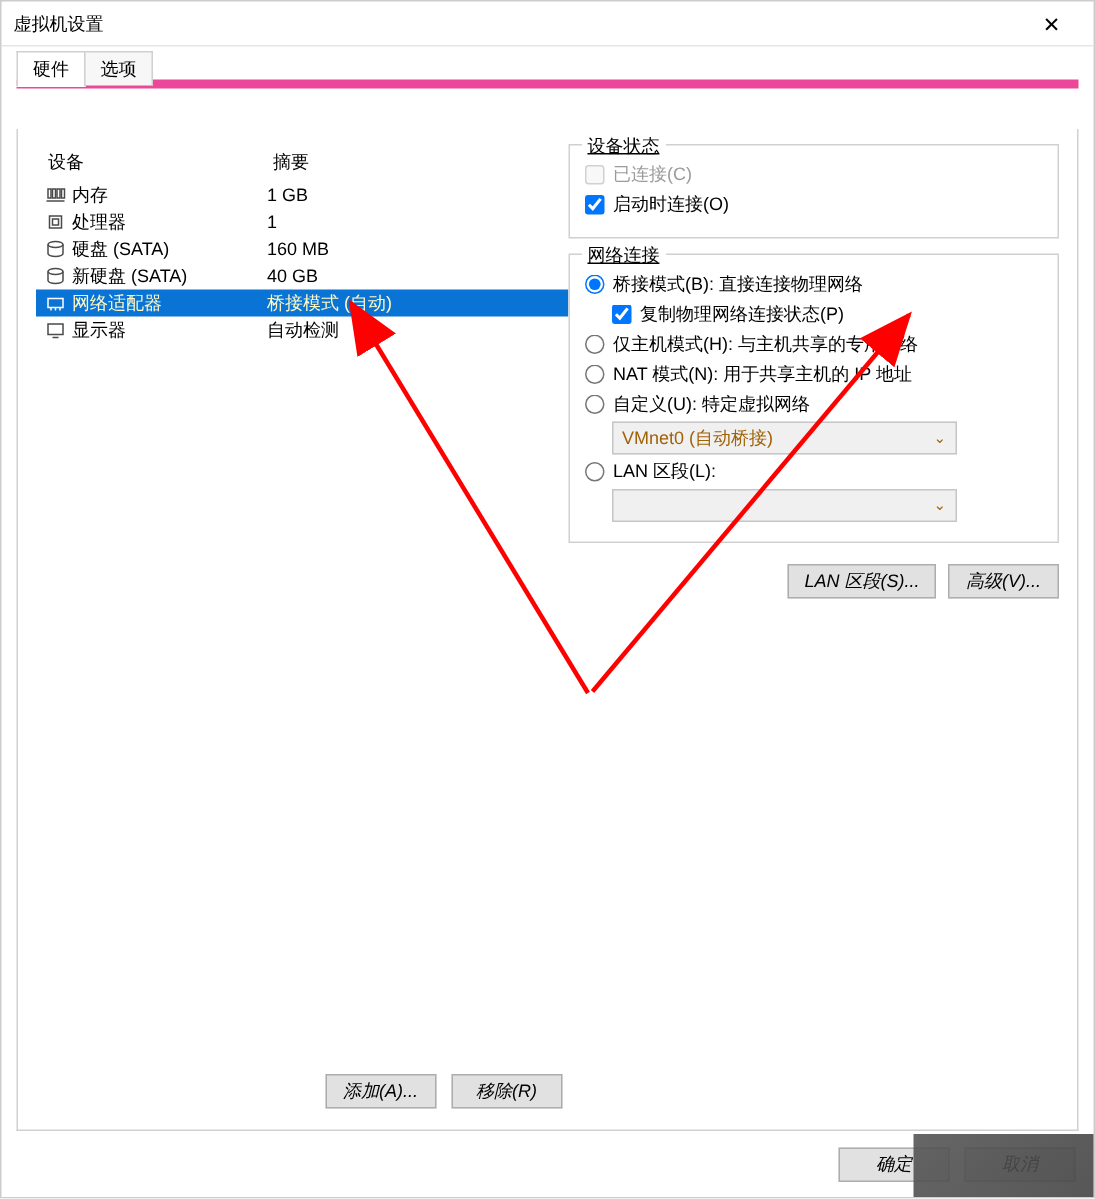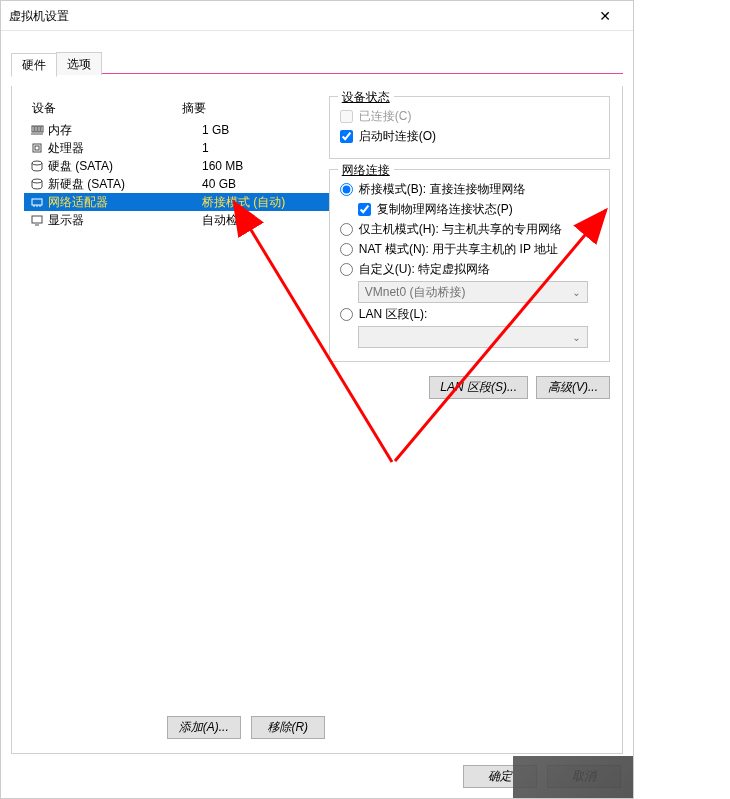--- a/index.html
+++ b/index.html
@@ -1,63 +1,63 @@
 <!DOCTYPE html>
 <html><head>
 <meta charset="utf-8">
 <style>
   * { box-sizing: border-box; }
   html, body { margin:0; padding:0; font-family:"Microsoft YaHei","Segoe UI",Tahoma,sans-serif; font-size:12px; color:#000; background:#fff; }
-  .window { width:634px; height:799px; border:1px solid #ccc; position:relative; background:#fff; }
+  .window { width:730px; height:799px; border:1px solid #ccc; position:relative; background:#fff; }
   .titlebar { height:30px; line-height:30px; padding:0 8px; border-bottom:1px solid #e6e6e6; display:flex; justify-content:space-between; align-items:center; }
   .titlebar .title { font-size:12px; }
   .close-x { width:40px; text-align:center; font-size:14px; cursor:default;}
   .dialog-body { position:absolute; top:30px; bottom:0; left:0; right:0; padding:6px 10px 10px 10px; }
 
   
-  .tabbar { height:22px; display:flex; align-items:flex-start; border-bottom:1px solid #ec4899;margin-top:15px; }
+  .tabbar { height:22px; display:flex; align-items:center; border-bottom:6px solid #ec4899; }
   .tab { padding:3px 10px 2px 10px; border:1px solid #d0d0d0; border-bottom:none; background:#f7f7f7; margin-right:-1px; position:relative; top:1px; }
   .tab.active { background:#fff; border-bottom:1px solid #fff; z-index:2;}
   .tab.inactive { top:0px; }
 
   .pane { border:1px solid #d0d0d0; border-top:none; position:absolute; top:55px; left:10px; right:10px; bottom:44px; padding:10px 12px 12px 12px; }
 
   .columns { display:flex; height:100%; }
   .left { flex:1 1 52%; display:flex; flex-direction:column; }
   .right { flex:1 1 48%; display:flex; flex-direction:column; }
 
   
   .header-row { display:flex; padding:4px 0 4px 8px;  }
   .header-row .h1 { width:150px; }
   .header-row .h2 { flex:1; }
   .device-list { flex:1; overflow:auto; }
   .row { display:flex; align-items:center; height:18px; padding:0 0 0 4px; }
-  .row.selected { background:#0a73d6; color:#fde047; }
+  .row.selected { background:#0a73d6; color:#fef9c3; }
   .row .icon { width:18px; height:16px; display:flex; align-items:center; justify-content:center;}
   .row .name { width:132px; padding-left:2px; white-space:nowrap;}
-  .row .sum  { flex:1; white-space:nowrap;margin-left:24px;}
+  .row .sum  { flex:1; white-space:nowrap;}
   .row.selected svg { stroke:#fff; fill:#fff; }
   svg { stroke:#4a4a4a; stroke-width:1; fill:none; }
 
   
   .btn { min-width:74px; height:23px; padding:0 10px; border:1px solid #adadad; background:#e1e1e1; font-family:inherit; font-size:12px;font-style:italic; }
   .left-buttons { display:flex; justify-content:flex-end; gap:10px; padding:6px 4px 2px 4px; }
 
   .dialog-buttons { position:absolute; bottom:10px; right:12px; display:flex; gap:10px; }
 
   
   .group { border:1px solid #d0d0d0; padding:8px 10px 10px 10px; margin-bottom:10px; position:relative; }
   .group > .legend { position:absolute; top:-8px; left:8px; background:#fff; padding:0 4px; color:#000;text-decoration:underline; }
   .opt { display:flex; align-items:center; gap:6px; margin:3px 0; }
   .opt.disabled { color:#9b9b9b;align-items:center; }
   .opt label { white-space:nowrap; }
   .opt input[type=radio], .opt input[type=checkbox] { margin:0; }
   .indent { margin-left:18px; }
   .dropdown { width:230px; height:22px; border:1px solid #c6c6c6; background:#f0f0f0; color:#808080; display:flex; align-items:center; justify-content:space-between; padding:0 6px; }
-  .dropdown.disabled { background:#f0f0f0; color:#737373; }
+  .dropdown.disabled { background:#f0f0f0; color:#a16207; }
   .dropdown .chev { font-size:10px; }
   .right-buttons { display:flex; justify-content:flex-end; gap:8px; margin-top:4px;}
 
   
   .overlay { position:absolute; top:0; left:0; pointer-events:none; }
 
   
   .corner-smudge { position:absolute; right:0; bottom:0; width:120px; height:42px; background:linear-gradient(135deg,#555,#444); opacity:.9;}
 </style>
 </head>

